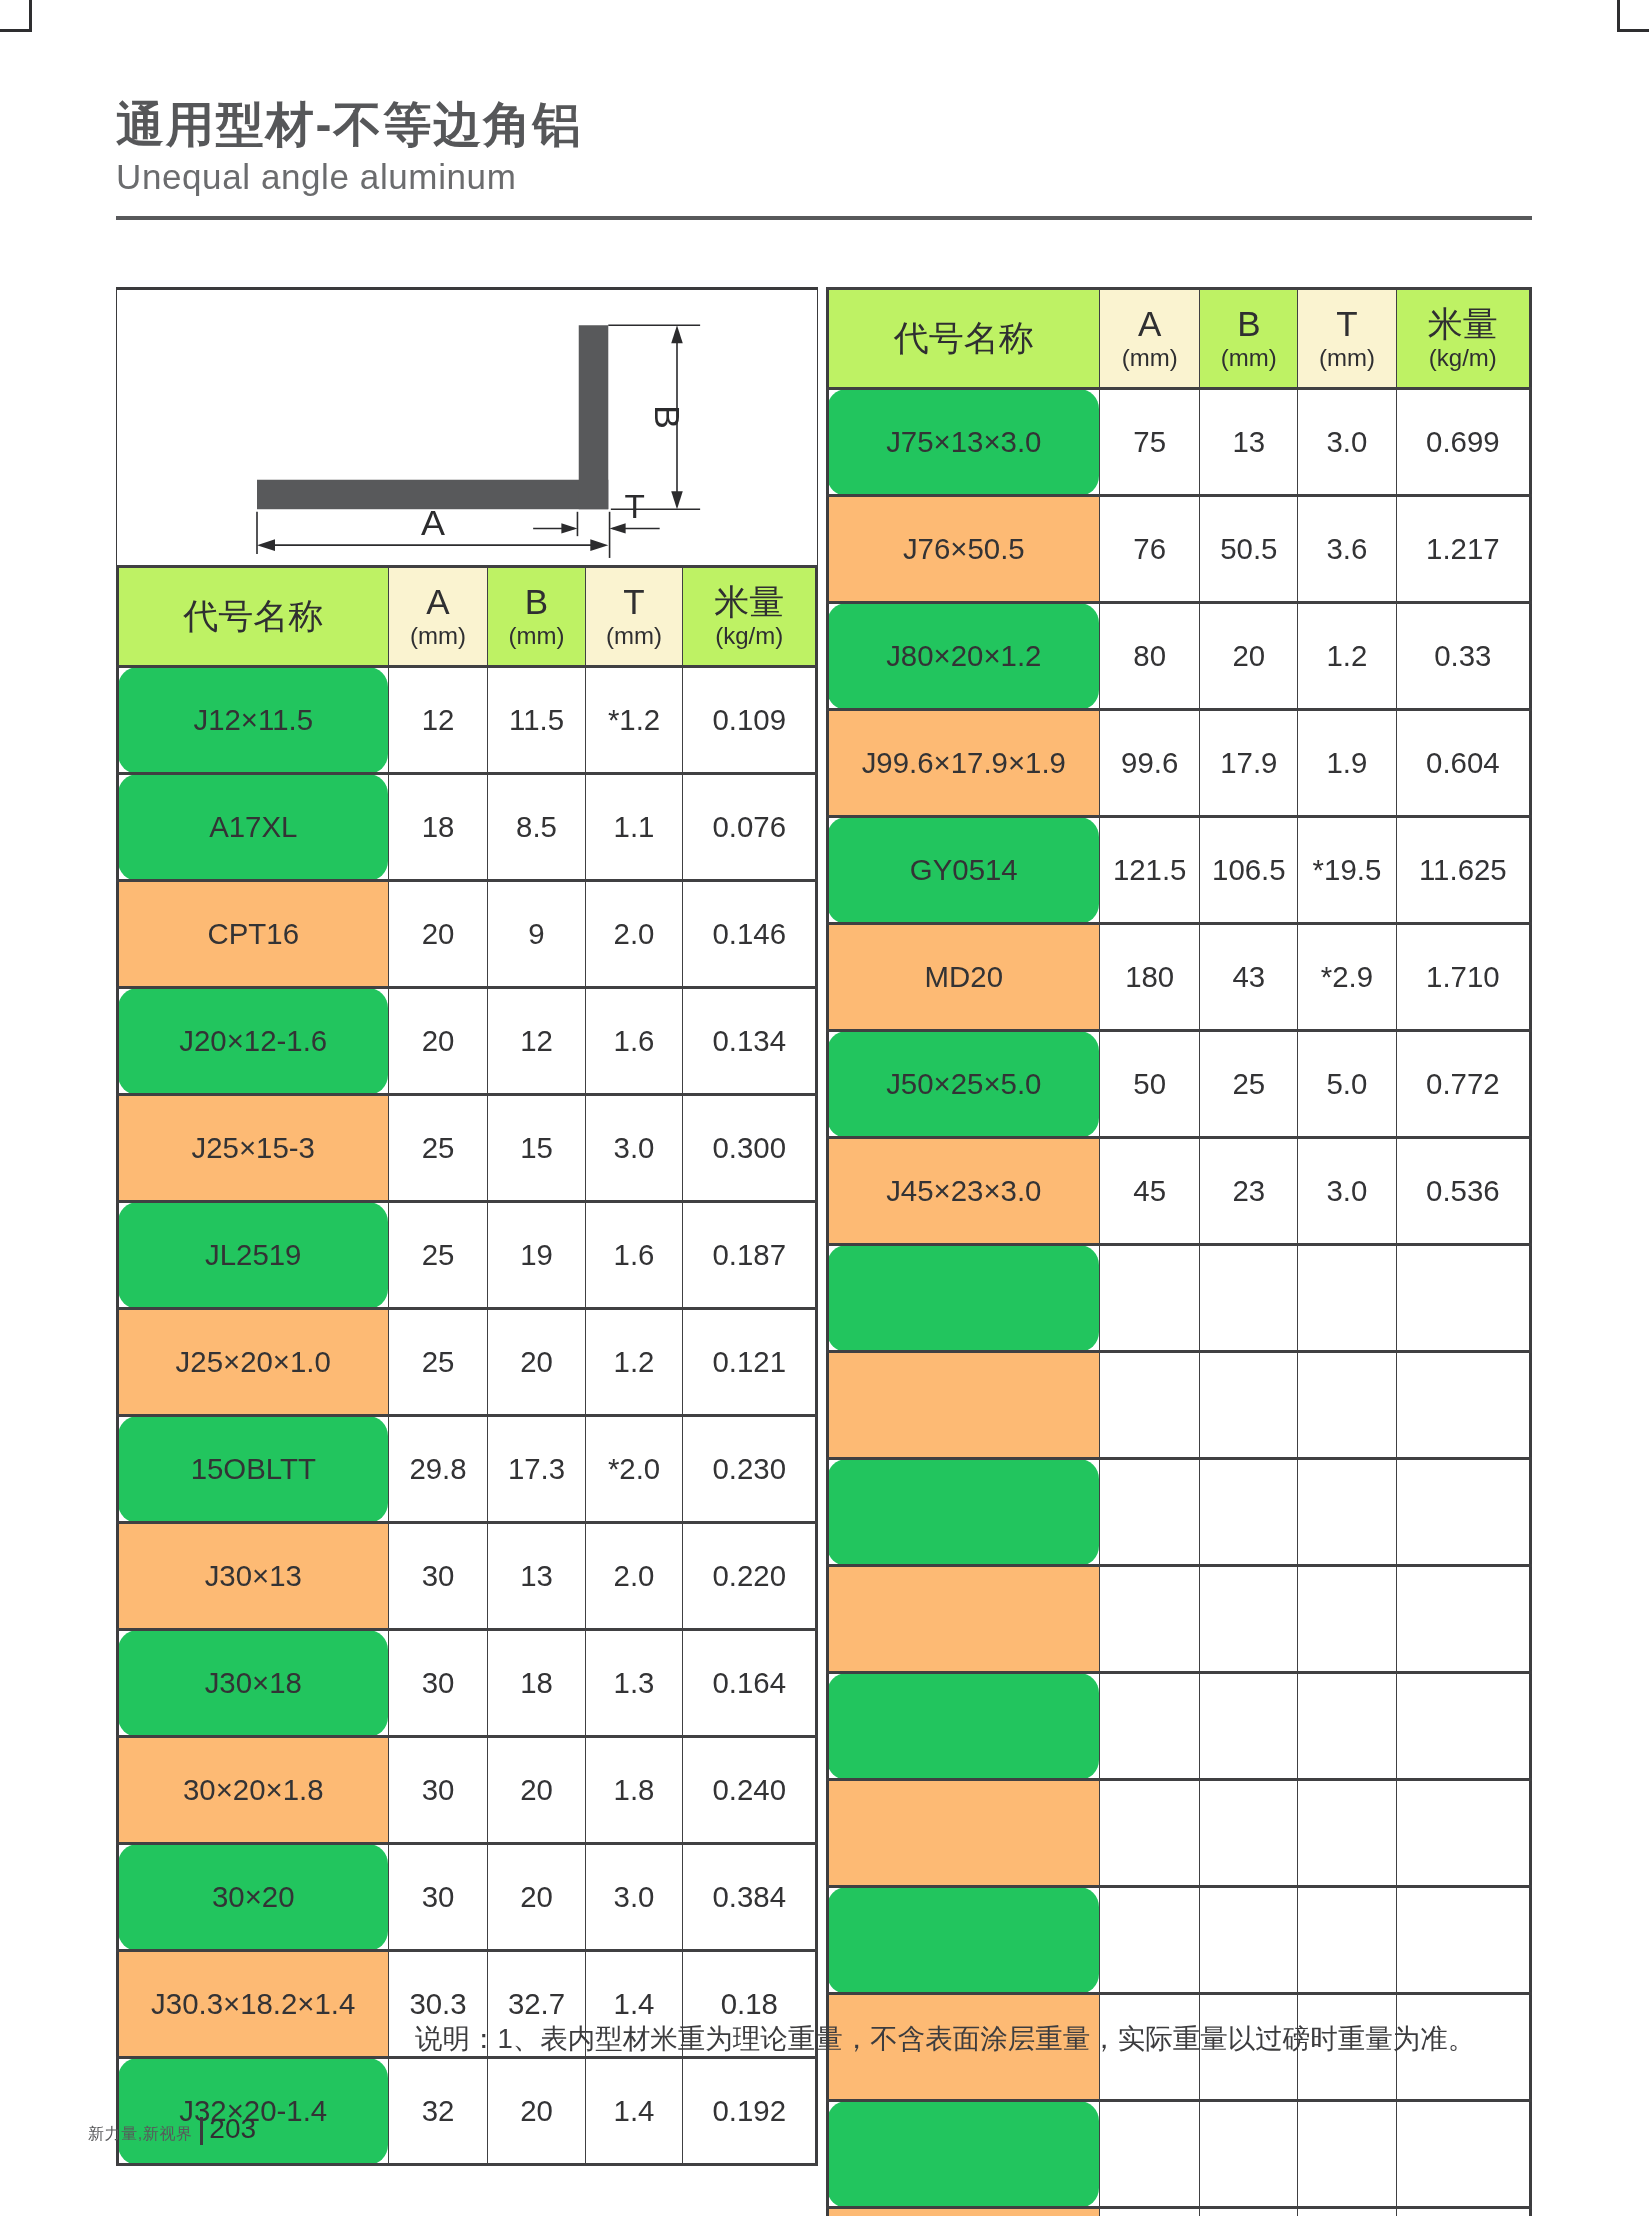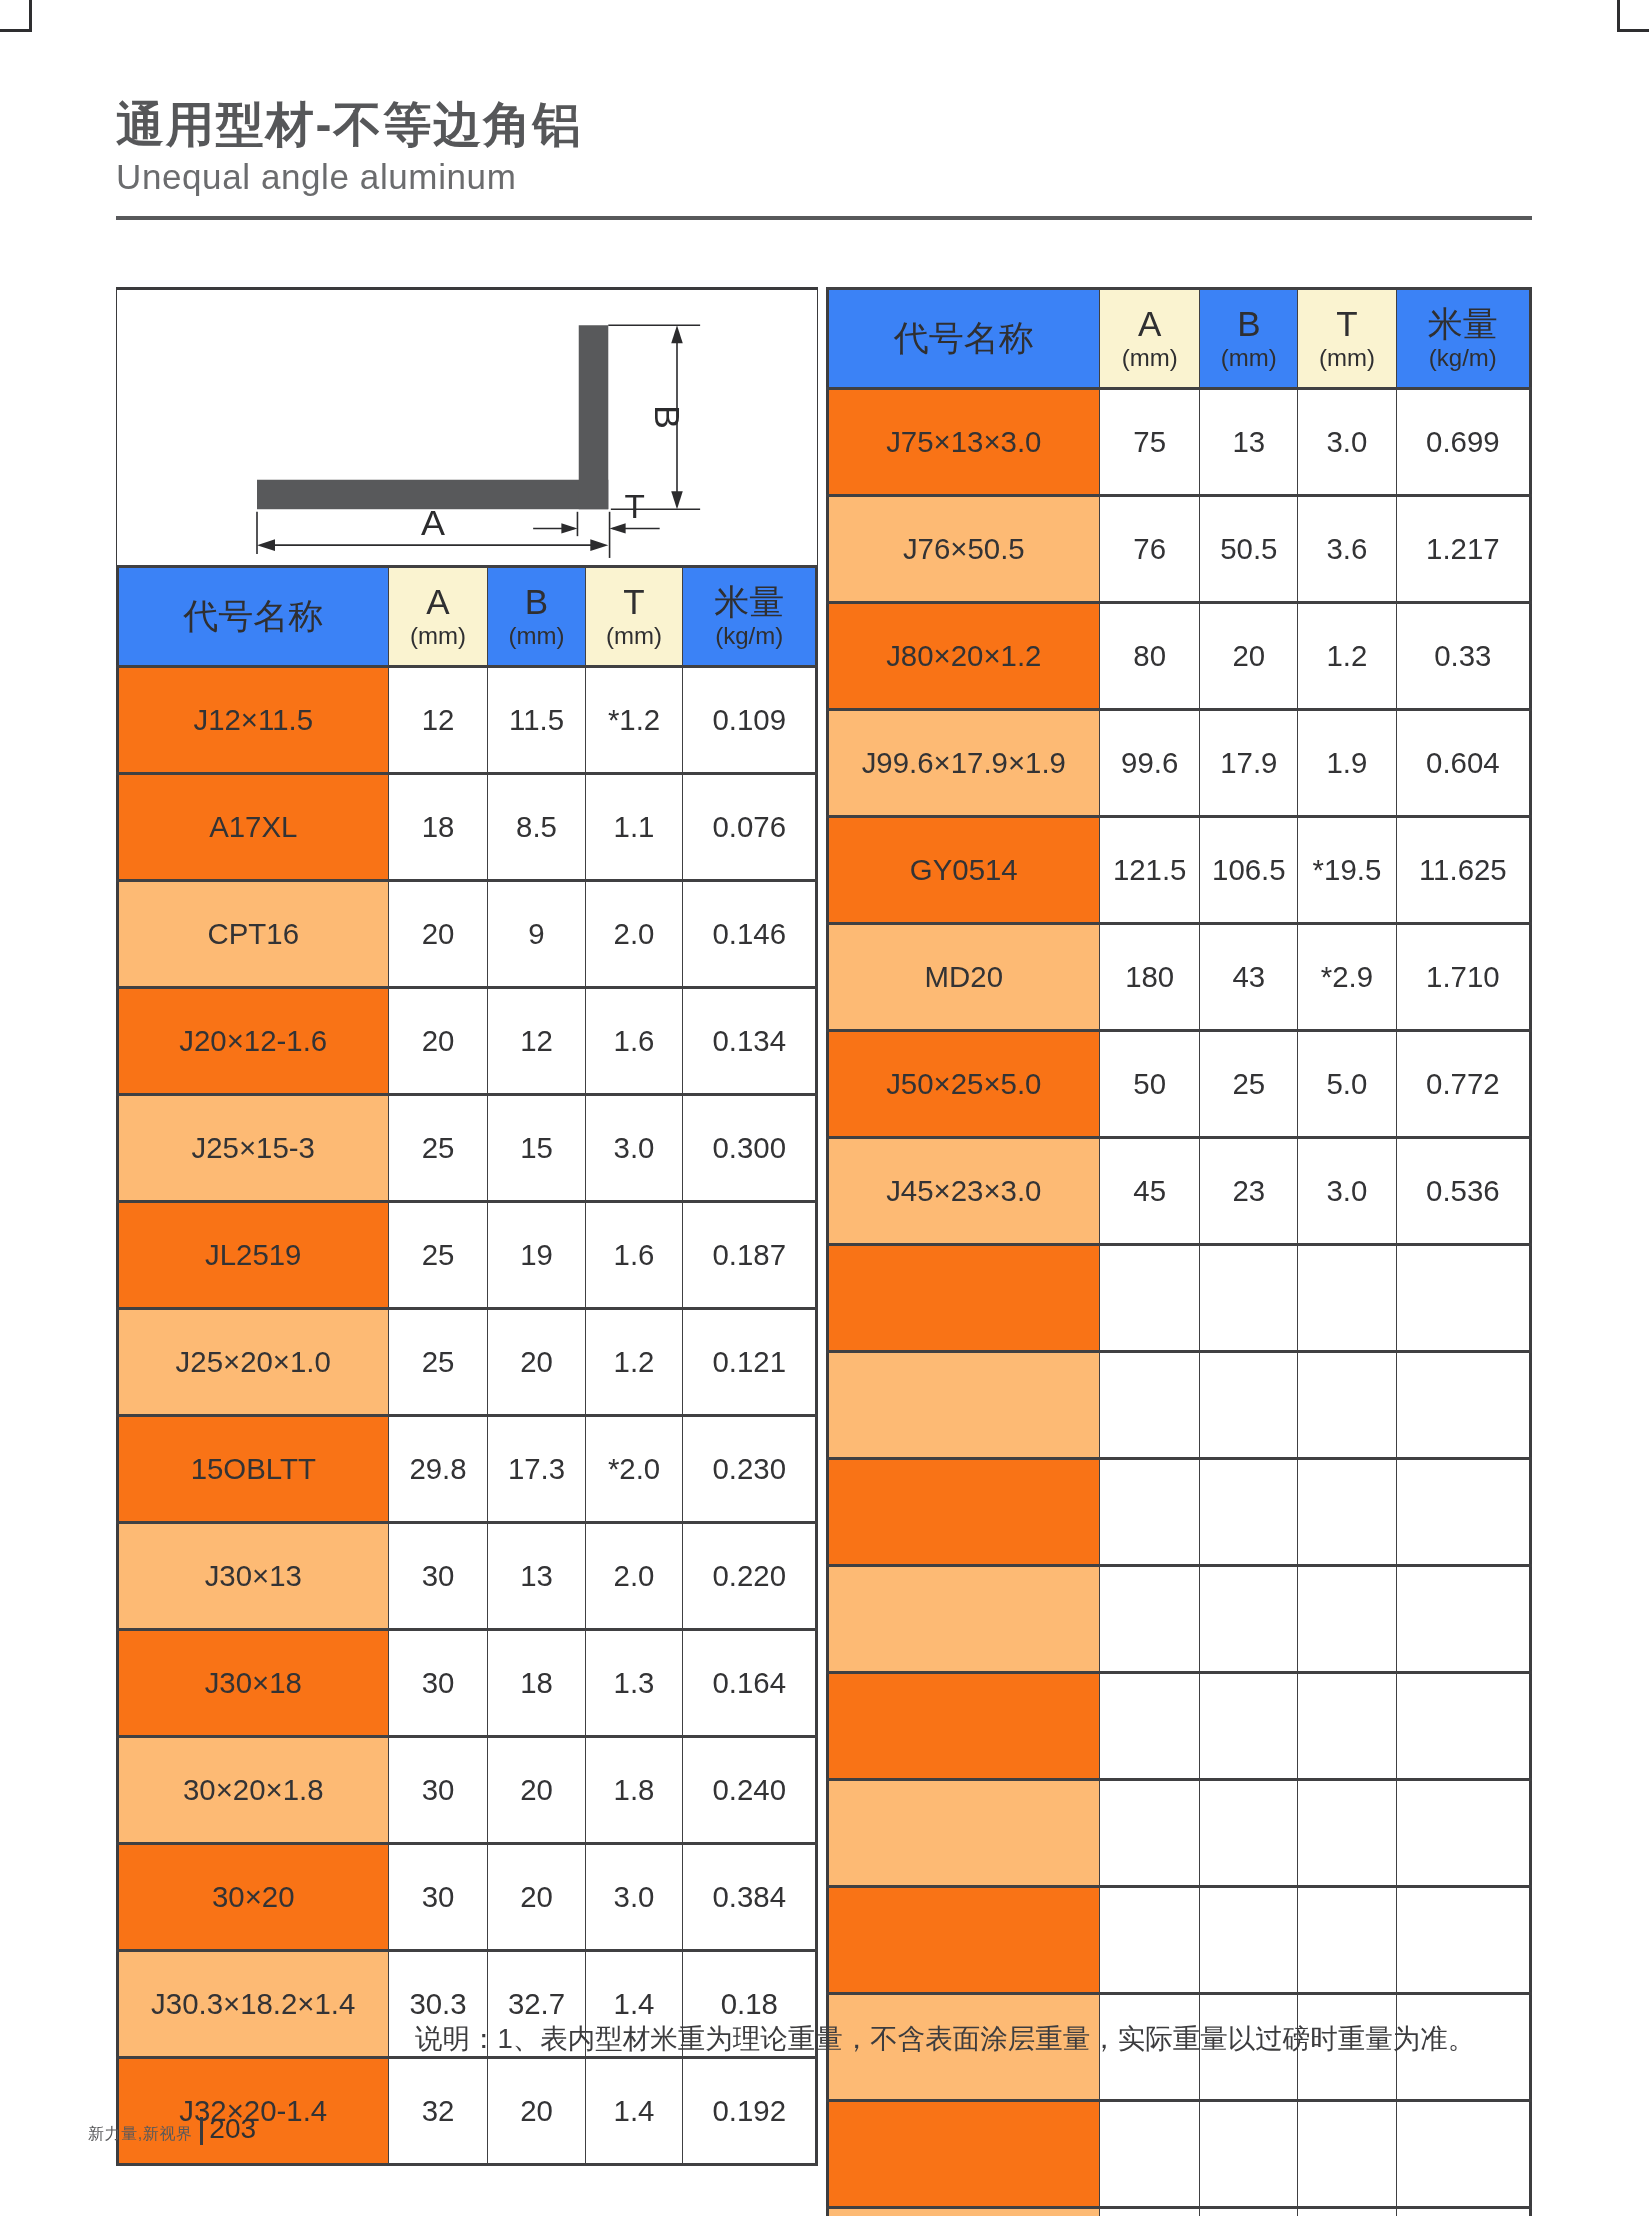--- a/index.html
+++ b/index.html
@@ -28,23 +28,23 @@
   table.spec-table { width:100%; border-collapse:collapse; table-layout:fixed; border:3.8px solid #3d3d3f; }
   .spec-table th, .spec-table td {
     border-left:1.9px solid #404042; border-right:1.9px solid #404042;
     border-top:3.2px solid #404042; border-bottom:3.2px solid #404042;
     text-align:center; vertical-align:middle; padding:0; overflow:hidden;
   }
   .spec-table thead th { height:97px; font-weight:normal; border-bottom-width:3.8px; }
   .spec-table tbody td { height:104px; font-size:29.4px; color:#333335; }
   .th-main { display:block; font-size:35px; line-height:1.05; color:#2f2f31; }
   .th-sub  { display:block; font-size:24px; line-height:1.1; margin-top:2.6px; color:#2f2f31; }
-  .h-gray   { background:#3b82f6; }
+  .h-gray   { background:#bef264; }
   .h-yellow { background:#faf3d0; }
-  td.tone-yellow { background:#f97316; }
+  td.tone-yellow { background:#22c55e;border-radius:20px; }
   td.tone-gray   { background:#fdba74; }
   
   .notes { position:absolute; left:415px; top:2018px; font-size:27.5px; color:#3c3c3e; line-height:1.55; white-space:nowrap; }
   .notes .line2 { padding-left:83px; }
   
   .page-footer { position:absolute; left:88px; top:2113px; display:flex; align-items:flex-end; }
   .slogan { font-size:16px; color:#58595b; letter-spacing:0.6px; }
   .fdiv { width:2.6px; height:28px; background:#3a3a3c; margin:0 6.4px 0 7.7px; }
   .pagenum { font-size:28px; font-weight:normal; color:#303032; }
 </style>

